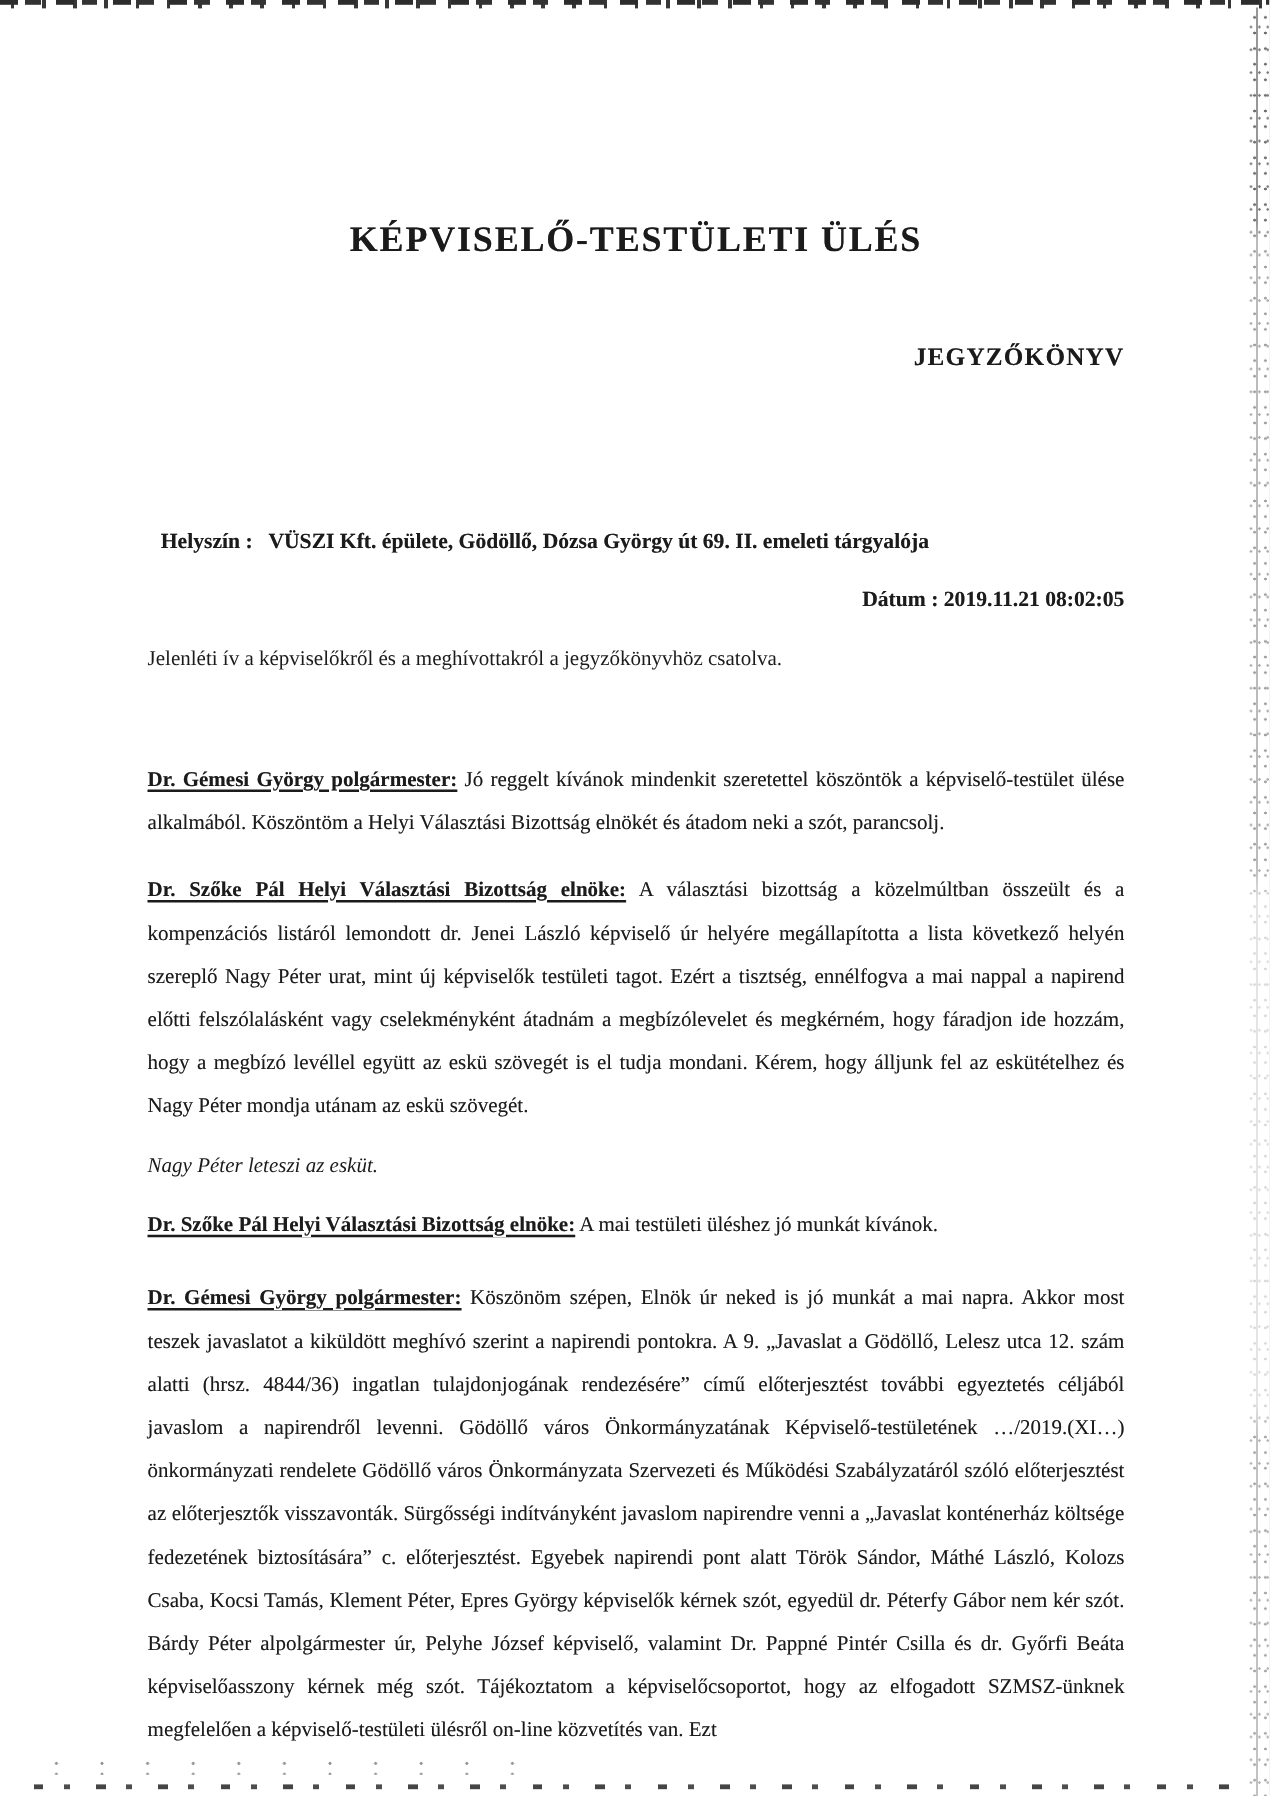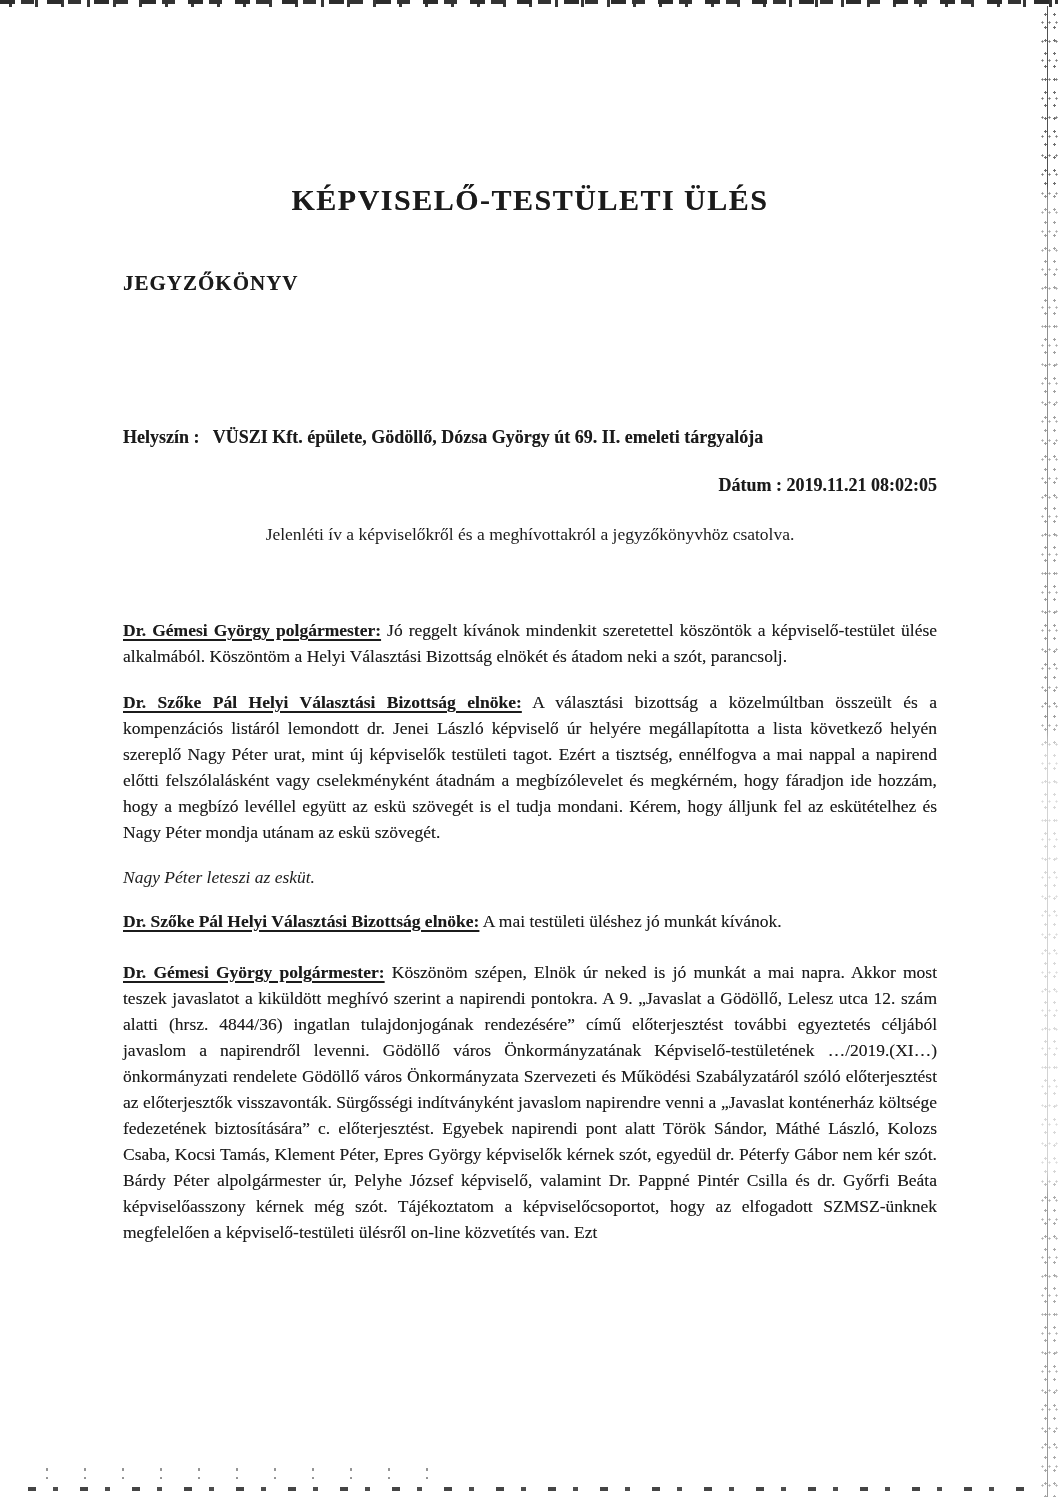--- a/index.html
+++ b/index.html
@@ -67,38 +67,39 @@
   }
   .doc-title {
     margin-top: 183px;
     text-align: center;
     font-size: 30px;
     font-weight: bold;
     letter-spacing: 1.5px;
     text-shadow: 0 0 .5px rgba(0,0,0,.55);
   }
   .doc-subtitle {
-    margin-top: 54px;
-    text-align: left;
+    margin-top: 68px;
+    text-align: right;
     font-size: 21px;
     font-weight: bold;
     letter-spacing: 1px;
     text-shadow: 0 0 .5px rgba(0,0,0,.5);
   }
   .meta-line {
     font-size: 18px;
     font-weight: bold;
     text-shadow: 0 0 .4px rgba(0,0,0,.45);
+    margin-left: 11px;
   }
   .meta-location { margin-top: 131px; }
   .meta-date { margin-top: 27px; text-align: right; }
-  .attendance { margin-top: 28px; font-size: 17.5px; text-align: center; }
+  .attendance { margin-top: 28px; font-size: 17.5px; }
   .speech {
     font-size: 17.5px;
-    line-height: 26px;
+    line-height: 36px;
     text-align: justify;
     text-shadow: 0 0 .35px rgba(0,0,0,.4);
   }
   .speech-1 { margin-top: 72px; }
   .speech-2 { margin-top: 20px; }
   .stage-direction {
     margin-top: 19px;
     font-size: 17.5px;
     line-height: 26px;
     font-style: italic;

